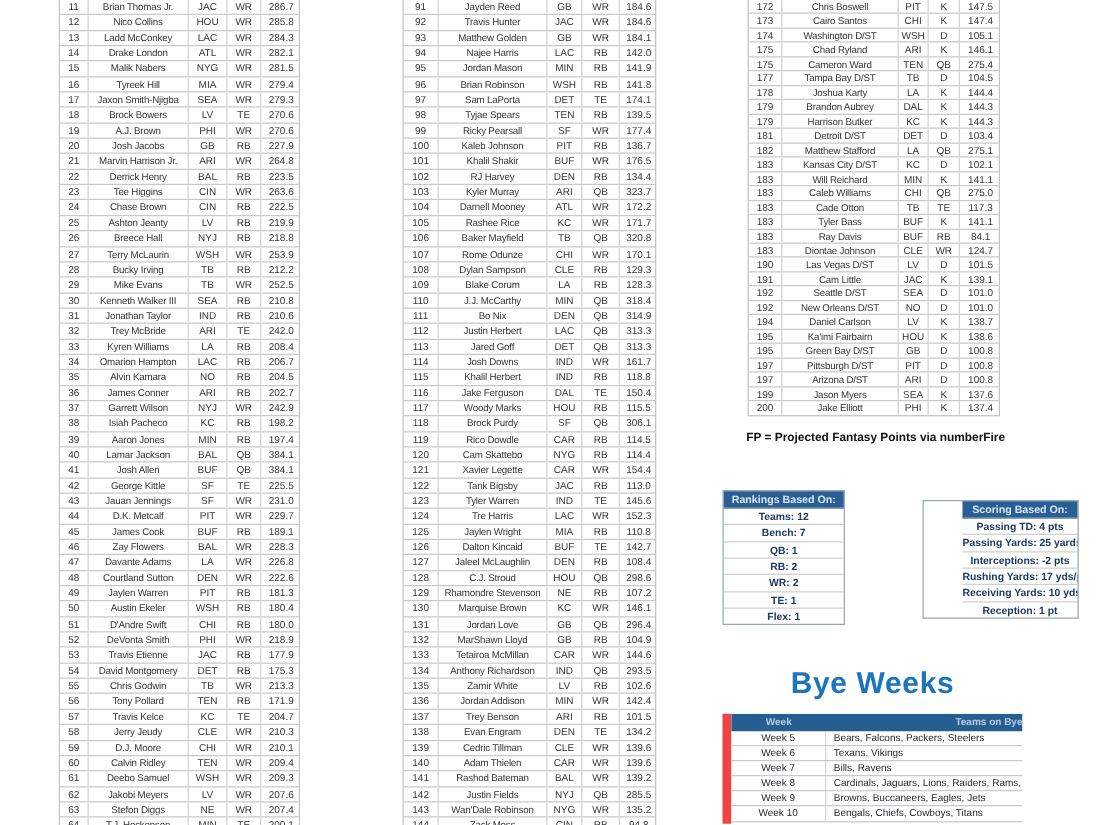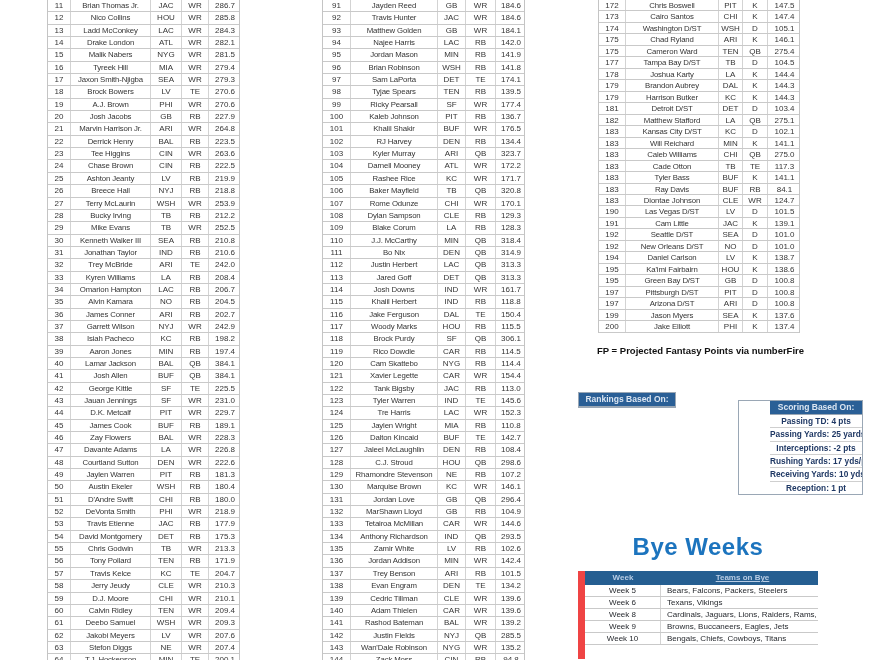--- a/index.html
+++ b/index.html
@@ -64,21 +64,21 @@
   .bye-table{
     position:absolute;left:578px;top:571px;width:240px;height:88px;
     overflow:hidden;border-left:7px solid #ef4444;box-sizing:border-box;
   }
   .bye-head{
     display:grid;grid-template-columns:76px 1fr;
     background:#255e91;color:#b8cce4;font-weight:700;font-size:8px;
     height:14px;line-height:14px;
   }
   .bye-head .bh-week{text-align:center;}
-  .bye-head .bh-teams{text-align:center;padding-left:6px;text-decoration:underline;}
+  .bye-head .bh-teams{text-align:right;padding-left:6px;}
   .bye-row{
     display:grid;grid-template-columns:76px 1fr;
     height:12.1px;line-height:12.1px;font-size:8px;color:#26292e;
     border-bottom:1px solid #c9c9c9;box-sizing:border-box;
   }
   .bye-row .b-week{text-align:center;white-space:nowrap;overflow:hidden;border-right:1px solid #d3d3d3;}
   .bye-row .b-teams{text-align:left;padding-left:6px;white-space:nowrap;overflow:hidden;}
 </style>
 </head>
 <body>
@@ -1185,20 +1185,36 @@
       <span class="c-team">PHI</span>
       <span class="c-pos">K</span>
       <span class="c-fp">137.4</span>
     </div>
   </div>
 
 <div class="fp-note">FP = Projected Fantasy Points via numberFire</div>
 
 <div class="info-box rankings-box">
   <div class="box-head">Rankings Based On:</div>
+  <div>
+
+      <div class="box-row">Teams: 12</div>
+
+      <div class="box-row">Bench: 7</div>
+
+      <div class="box-row">QB: 1</div>
+
+      <div class="box-row">RB: 2</div>
+
+      <div class="box-row">WR: 2</div>
+
+      <div class="box-row">TE: 1</div>
+
+      <div class="box-row">Flex: 1</div>
+    </div>
 </div>
 
 <div class="info-box scoring-box">
   <div class="box-head">Scoring Based On:</div>
   <div>
 
       <div class="box-row">Passing TD: 4 pts</div>
 
       <div class="box-row">Passing Yards: 25 yards/pt</div>
 
@@ -1223,20 +1239,24 @@
       <div class="bye-row">
         <span class="b-week">Week 5</span>
         <span class="b-teams">Bears, Falcons, Packers, Steelers</span>
       </div>
 
       <div class="bye-row">
         <span class="b-week">Week 6</span>
         <span class="b-teams">Texans, Vikings</span>
       </div>
 
+      <div class="bye-row">
+        <span class="b-week">Week 7</span>
+        <span class="b-teams">Bills, Ravens</span>
+      </div>
 
       <div class="bye-row">
         <span class="b-week">Week 8</span>
         <span class="b-teams">Cardinals, Jaguars, Lions, Raiders, Rams, Seahawks</span>
       </div>
 
       <div class="bye-row">
         <span class="b-week">Week 9</span>
         <span class="b-teams">Browns, Buccaneers, Eagles, Jets</span>
       </div>

